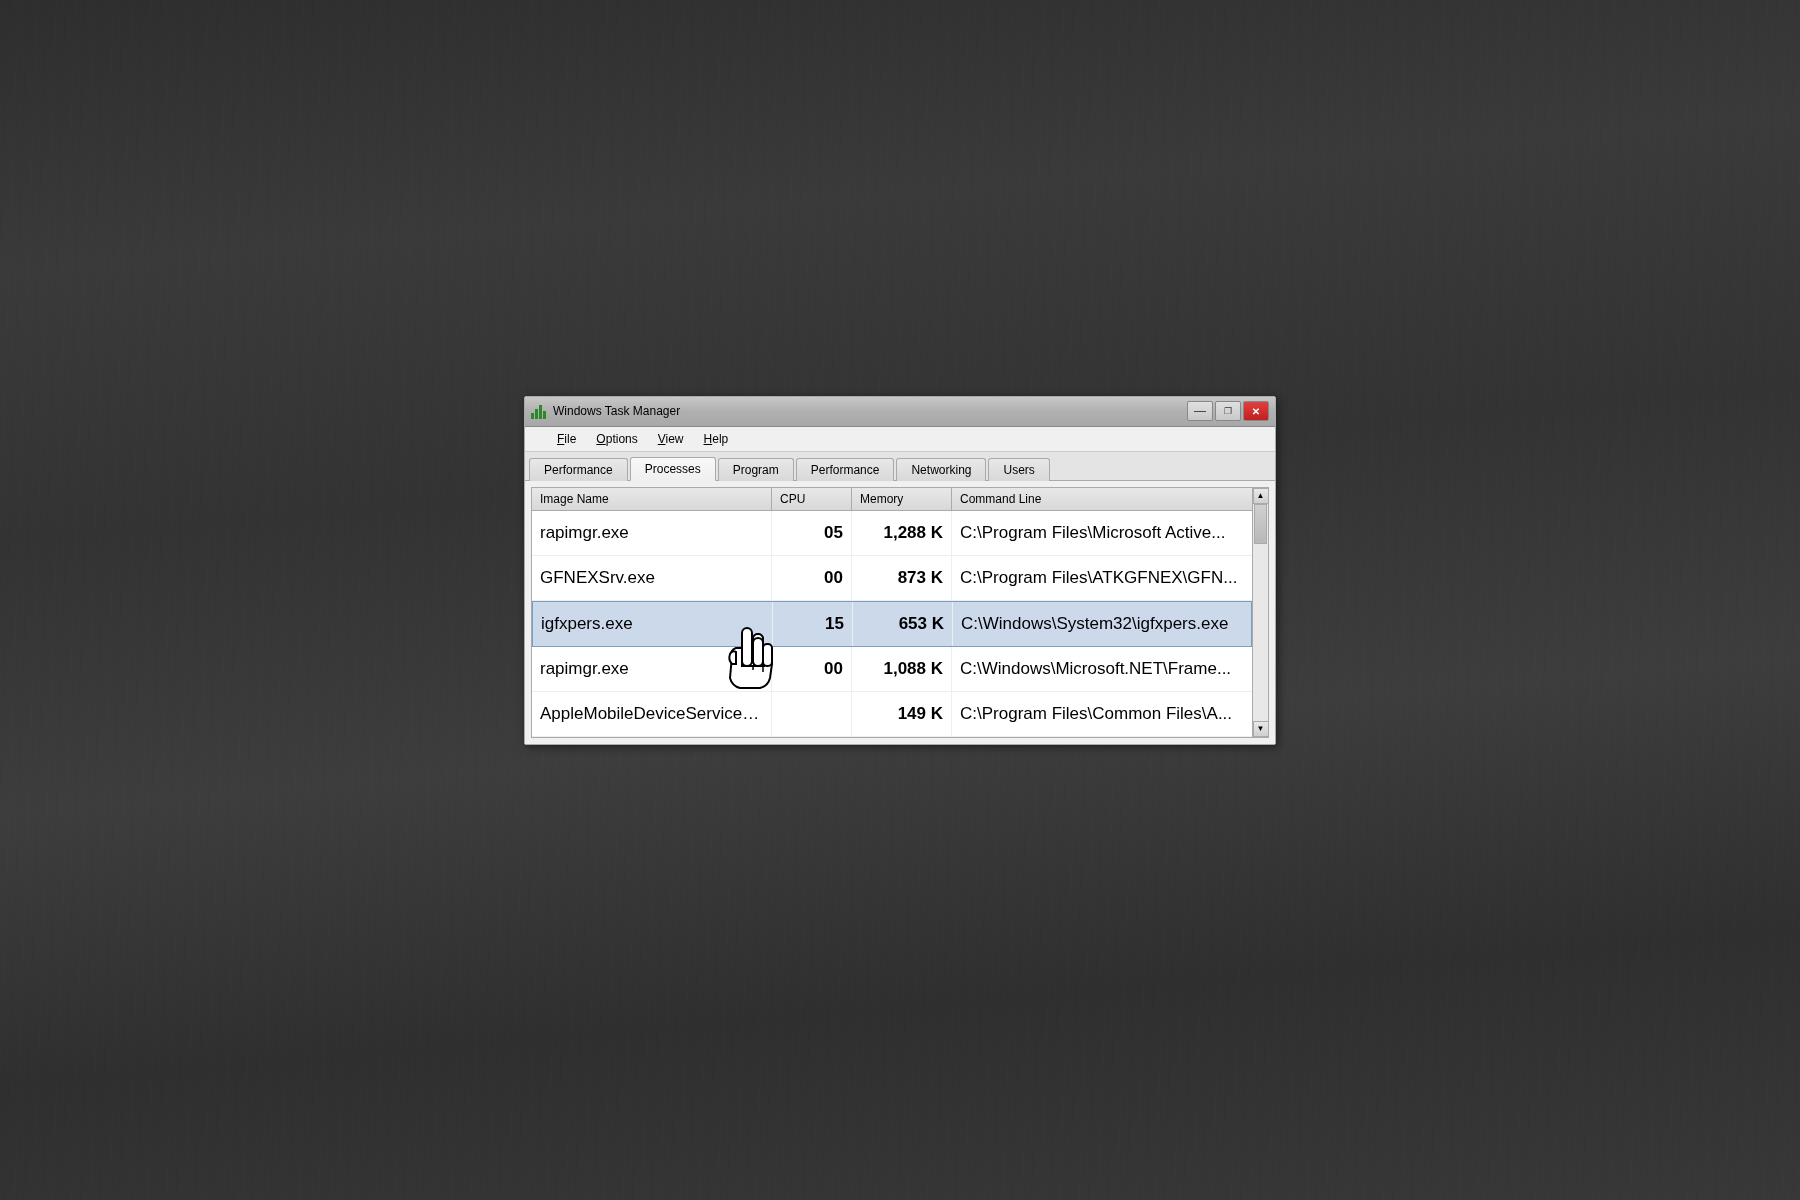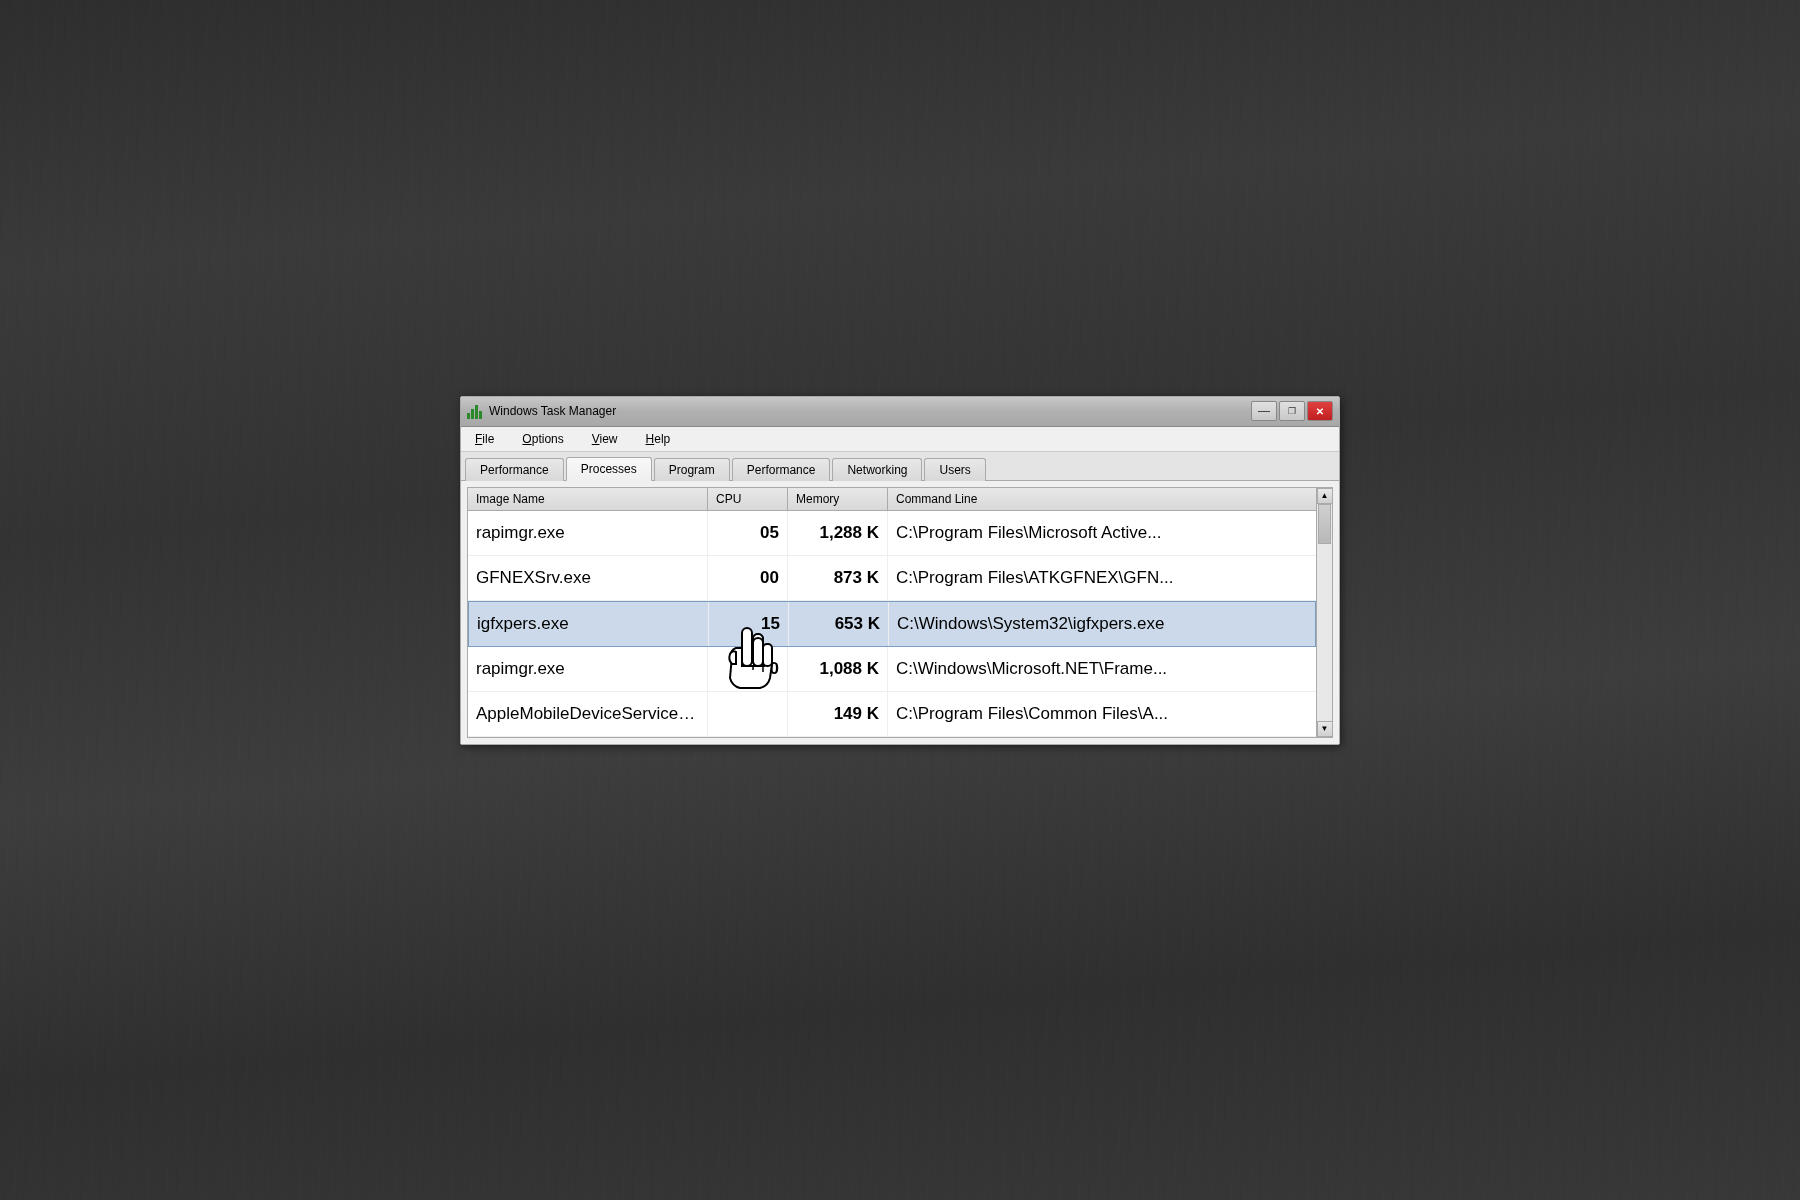--- a/index.html
+++ b/index.html
@@ -58,21 +58,21 @@
           rgba(255,255,255,0.01) 18px,
           rgba(255,255,255,0.01) 19px
         );
       z-index: 0;
     }
 
     
     .window {
       position: relative;
       z-index: 10;
-      width: 880px;
+      width: 752px;
       background: #f0f0f0;
       border: 1px solid #aaa;
       box-shadow: 2px 2px 8px rgba(0,0,0,0.5), inset 0 0 0 1px rgba(255,255,255,0.3);
       border-radius: 2px;
       margin-top: -60px;
     }
 
     
     .title-bar {
       display: flex;
@@ -143,22 +143,22 @@
       color: white;
       font-weight: bold;
     }
 
     .title-btn.minimize { font-size: 12px; }
     .title-btn.restore { font-size: 9px; }
 
     
     .menu-bar {
       display: flex;
-      gap: 12px;
-      padding: 3px 6px;
+      gap: 4px;
+      padding: 3px 24px;
       background: #f0f0f0;
       border-bottom: 1px solid #ccc;
     }
 
     .menu-item {
       padding: 2px 8px;
       font-size: 12px;
       color: #000;
       cursor: pointer;
       text-decoration: none;

